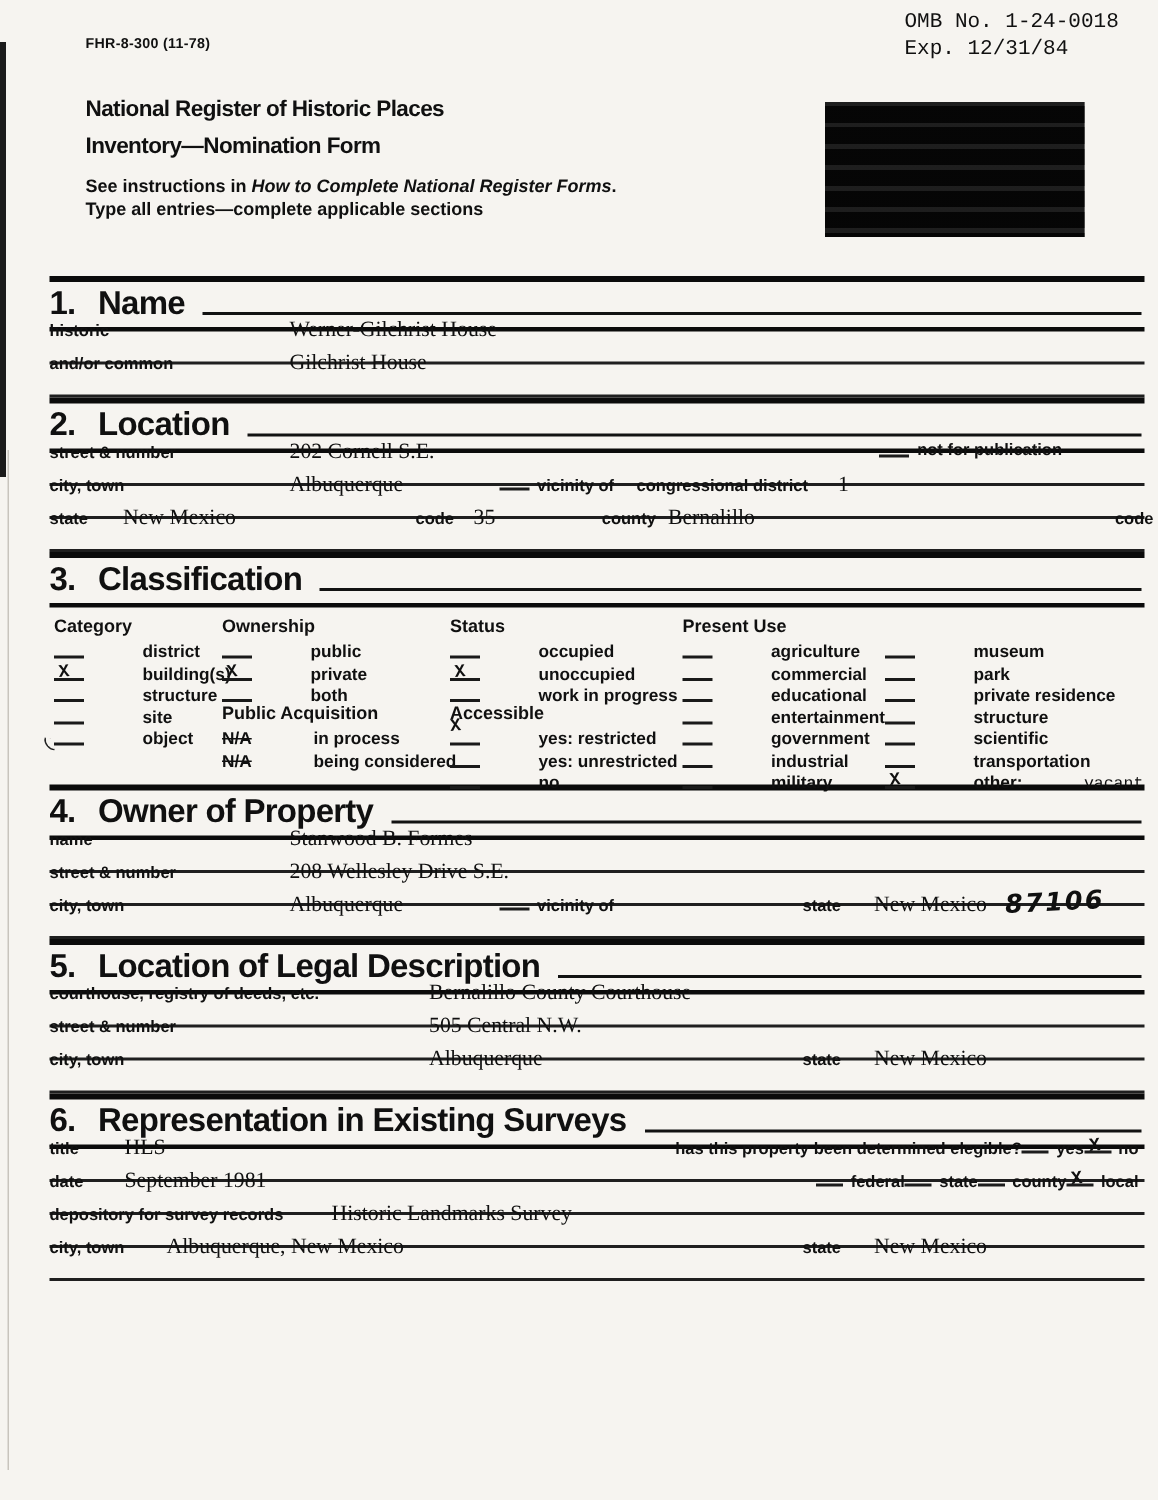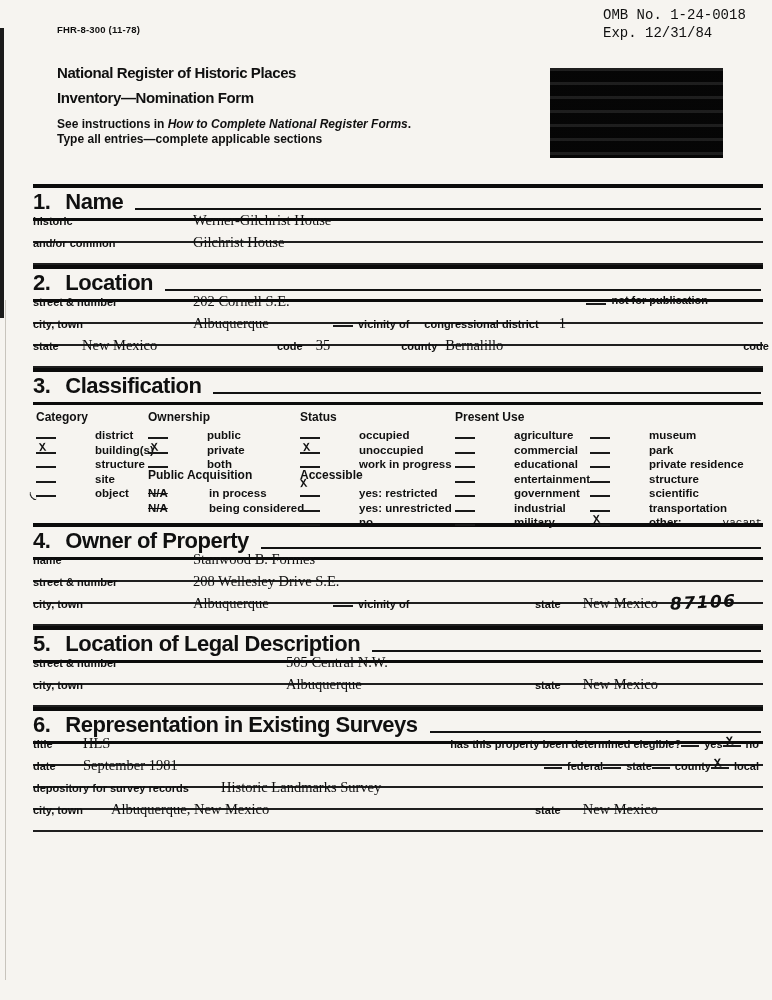--- a/index.html
+++ b/index.html
@@ -331,20 +331,24 @@
         <span class="hand">87106</span>
       </span>
     </div>
 
     <div class="shead">
       <span class="snum">5.</span>
       <span class="stitle">Location of Legal Description</span>
       <span class="tail"></span>
     </div>
     <div class="frow">
+      <span class="lbl w253">courthouse, registry of deeds, etc.</span>
+      <span class="val">Bernalillo County Courthouse</span>
+    </div>
+    <div class="frow">
       <span class="lbl w253">street &amp; number</span>
       <span class="val">505 Central N.W.</span>
     </div>
     <div class="frow">
       <span class="lbl w253">city, town</span>
       <span class="val">Albuquerque</span>
       <span class="rg">
         <span class="lbl">state</span>
         <span class="val ml22">New Mexico</span>
       </span>

